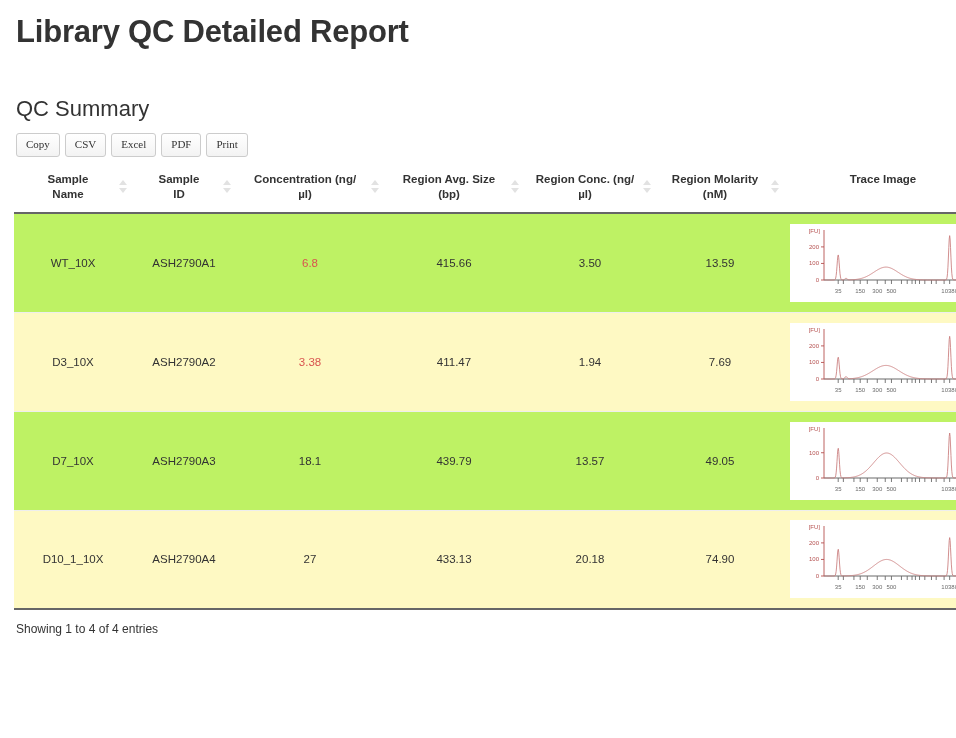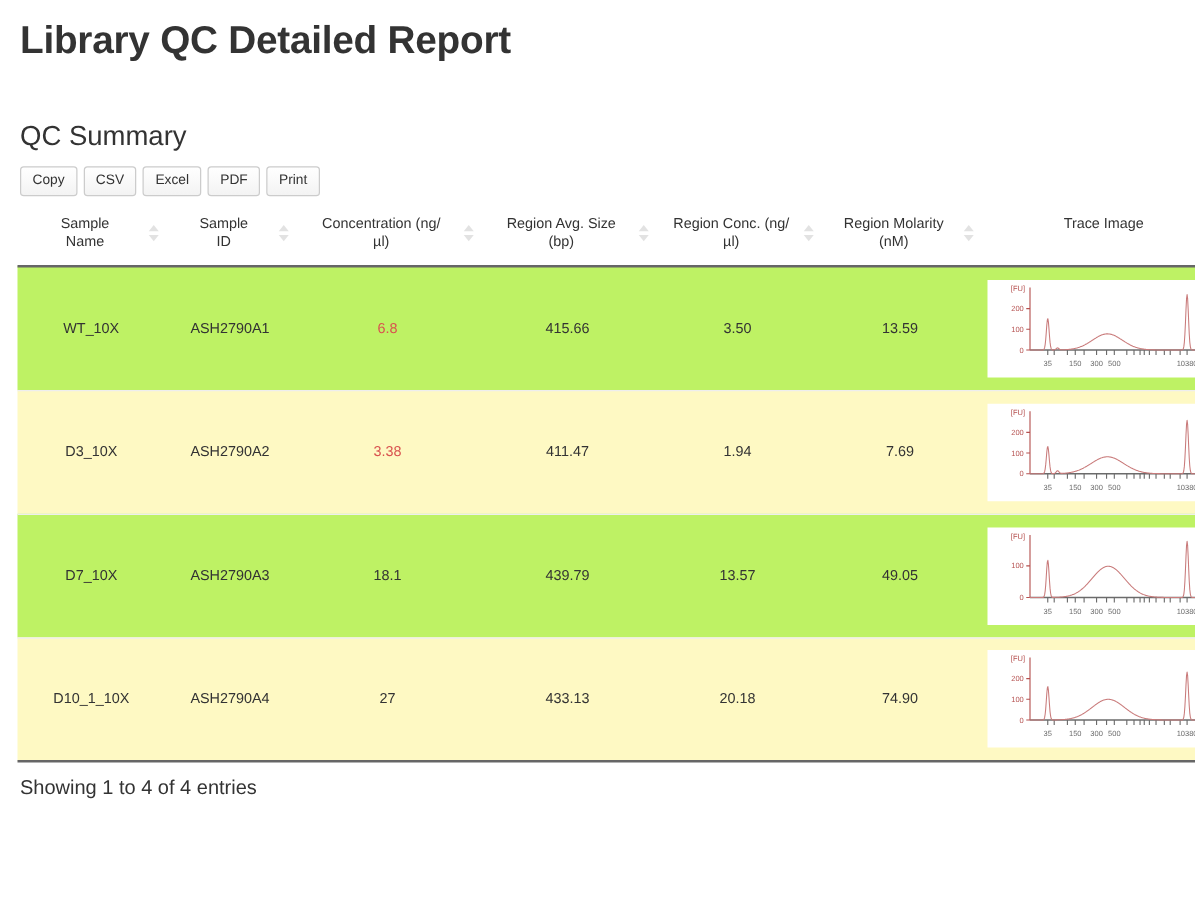--- a/index.html
+++ b/index.html
@@ -46,21 +46,21 @@
 
   
   .toolbar-row {
     display: flex;
     align-items: center;
     justify-content: space-between;
     margin-top: 11px;
   }
   .dt-buttons { display: flex; gap: 5px; margin-left: 2px; }
   .dt-button {
-    font-family: Liberation Sans, sans-serif;
+    font-family: Liberation Serif, serif;
     font-size: 11px;
     color: #333333;
     background: linear-gradient(to bottom, #ffffff 0%, #f3f3f3 100%);
     border: 1px solid #cccccc;
     border-radius: 3px;
     padding: 4px 9px 5px 9px;
     line-height: 13px;
     cursor: pointer;
   }
   .filter-wrap {
@@ -87,21 +87,21 @@
 
   
   table.qc {
     width: 928px;
     border-collapse: collapse;
     margin-top: 9px;
     table-layout: fixed;
   }
   table.qc thead th {
     font-size: 11.5px;
-    font-weight: normal;
+    font-weight: bold;
     color: #333333;
     text-align: center;
     vertical-align: top;
     padding: 6px 14px 10px 4px;
     border-bottom: 2px solid #666666;
     position: relative;
     line-height: 15px;
   }
   .sort-ico {
     position: absolute;
@@ -154,21 +154,21 @@
   }
 
   
   .footer-row {
     display: flex;
     align-items: center;
     justify-content: space-between;
     margin-top: 12px;
     padding: 0 2px;
   }
-  .dt-info { font-size: 16px; color: #333333; }
+  .dt-info { font-size: 12px; color: #333333; }
   .dt-paginate { display: flex; align-items: center; gap: 2px; }
   .pg-btn {
     font-size: 12px;
     color: #333333;
     padding: 6px 12px;
     cursor: pointer;
     border: 1px solid transparent;
     border-radius: 3px;
     background: transparent;
     font-family: "Liberation Sans", sans-serif;

